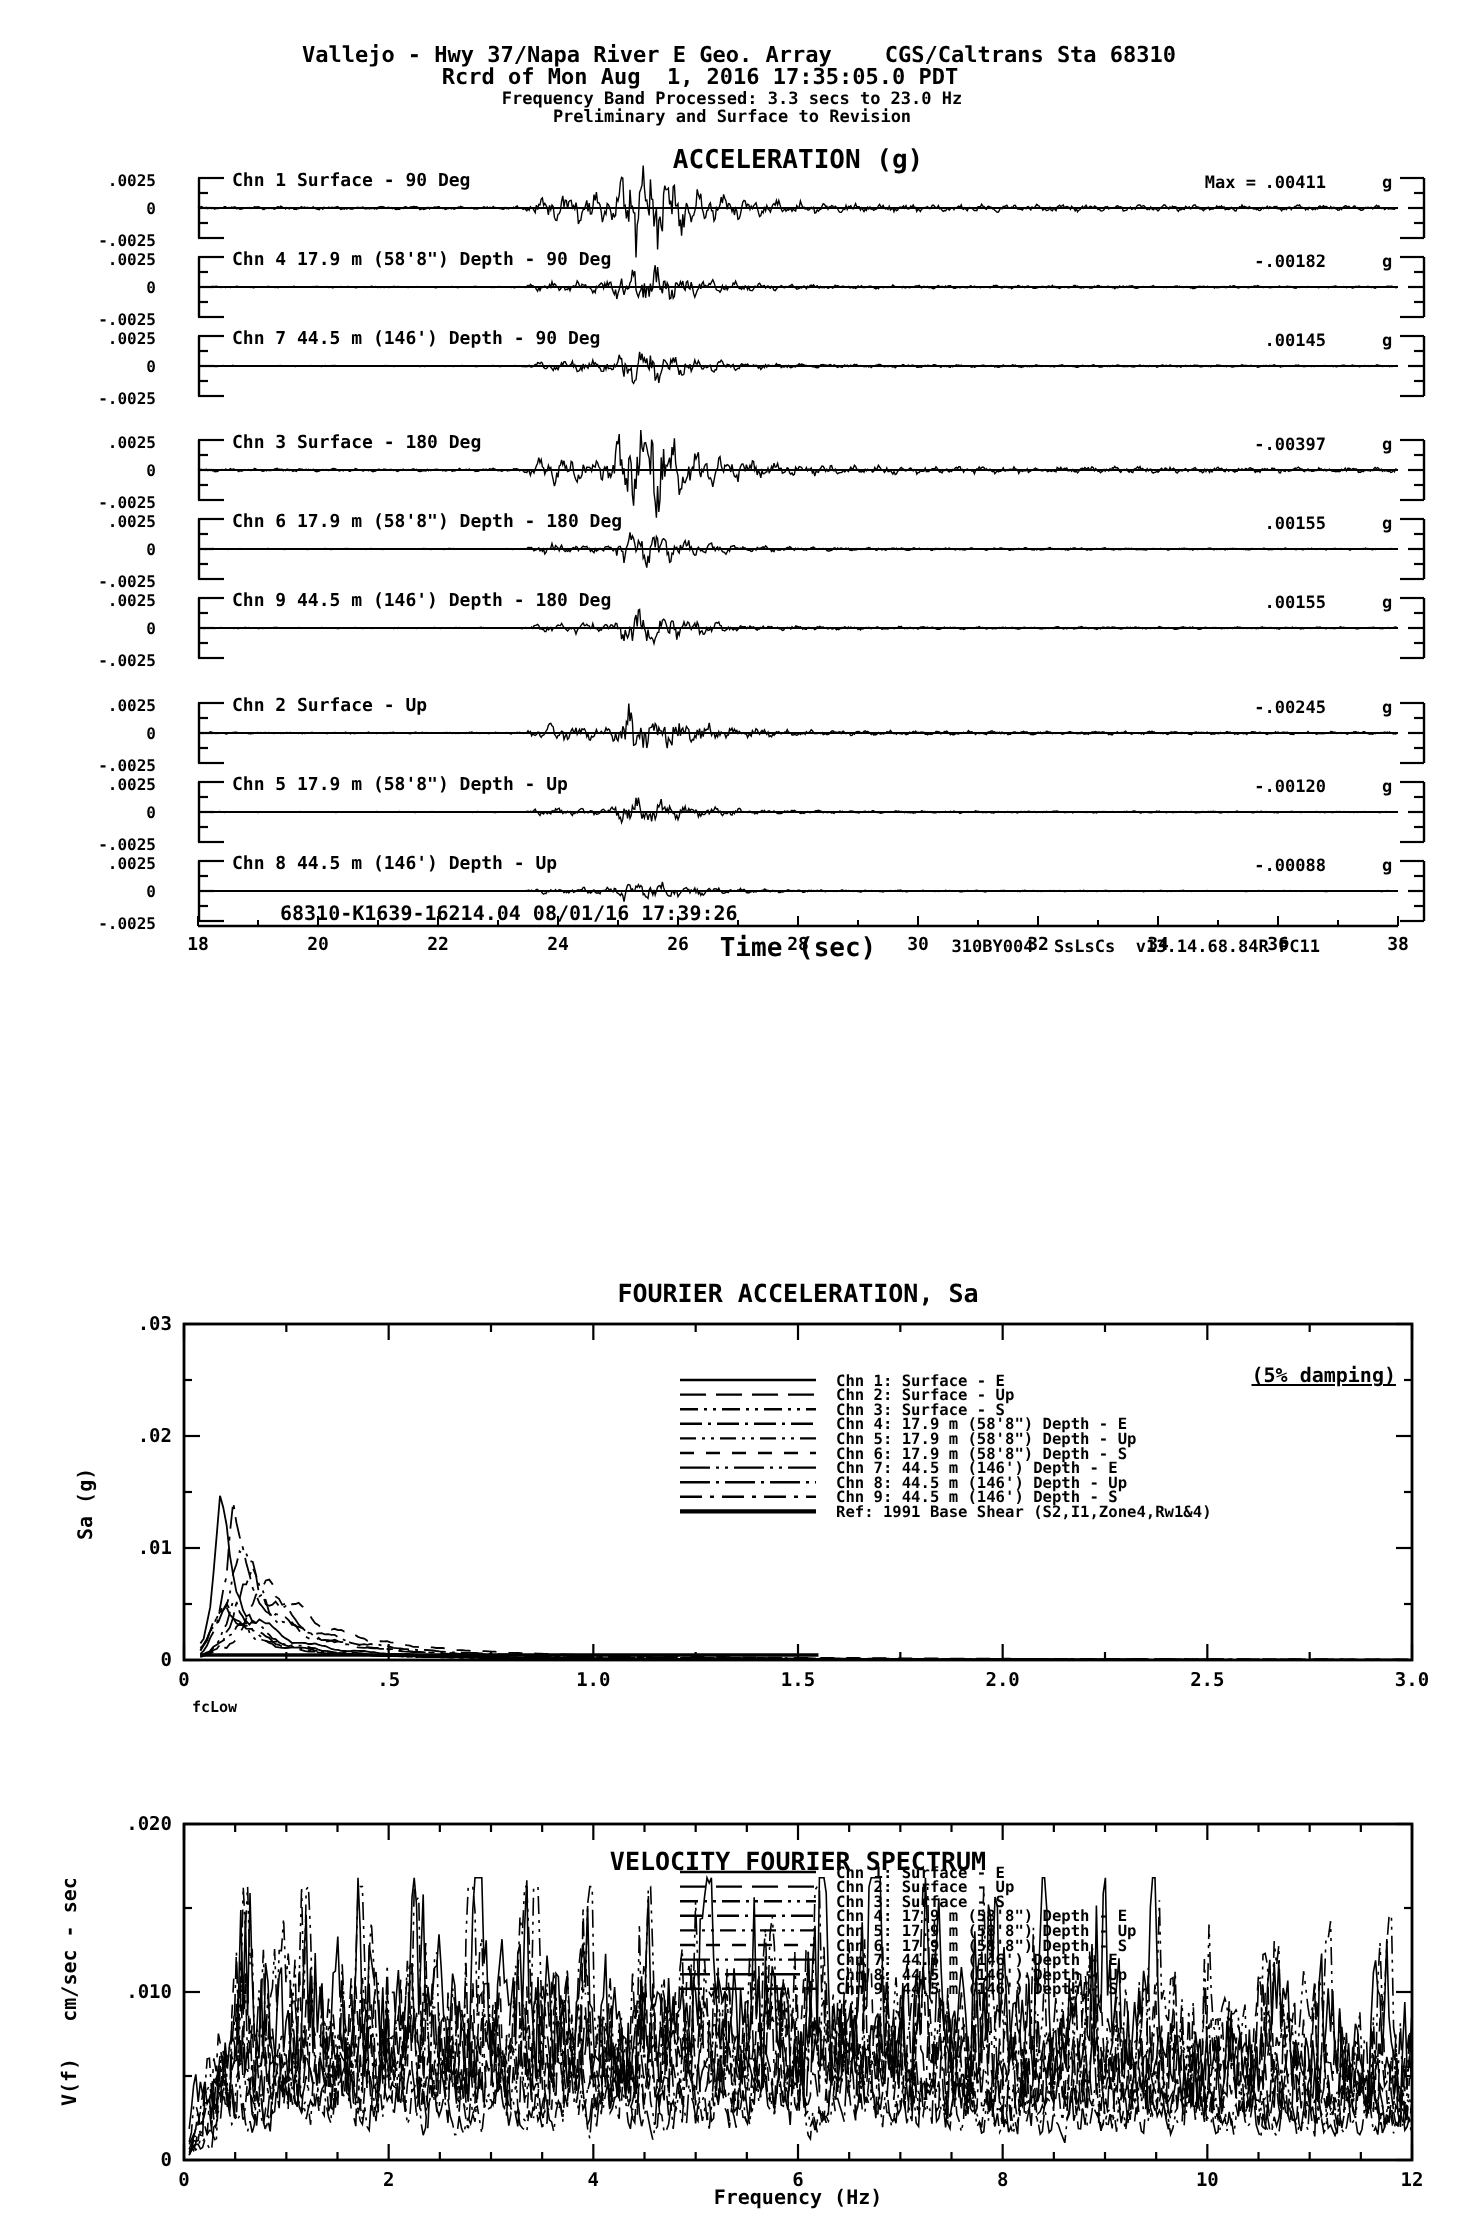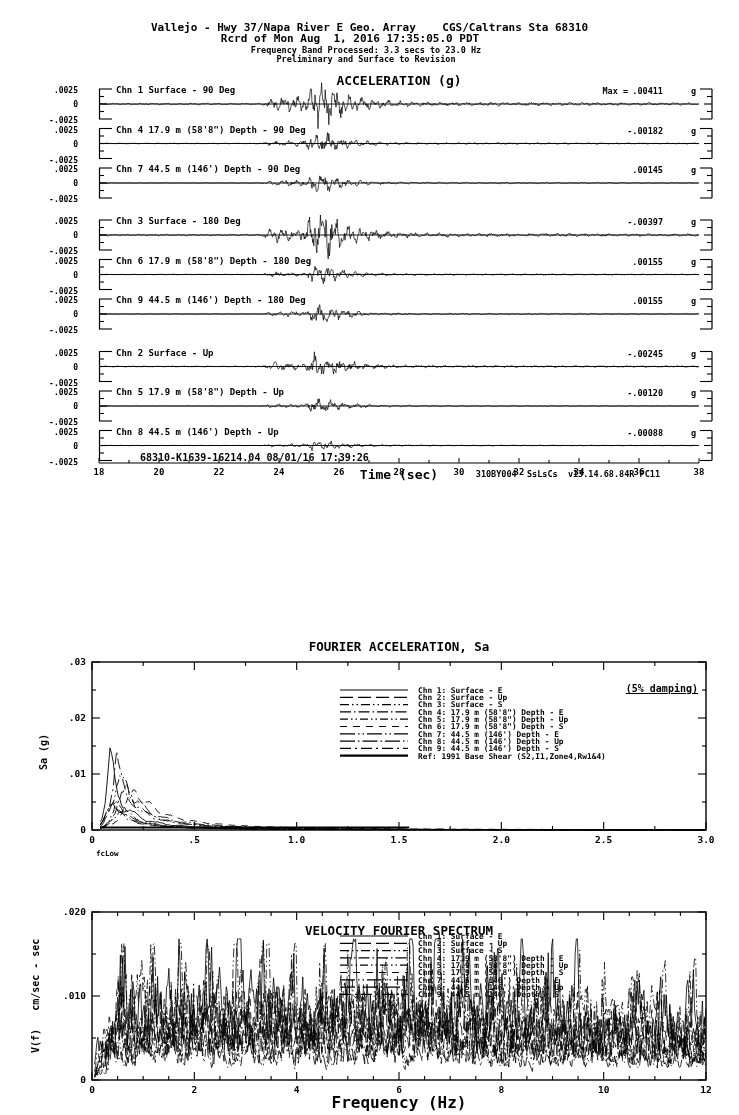--- a/index.html
+++ b/index.html
@@ -17,21 +17,21 @@
   .time-cap{top:468px;left:92px;width:614px;font-size:13px;}
   .foot-l{top:452px;left:104px;font-size:10px;margin-left:36px;}
   .foot-r{top:470px;left:420px;width:240px;font-size:8.5px;text-align:right;}
   .sa-ttl{top:640px;left:92px;width:614px;font-size:12.5px;}
   .damping{top:683px;left:458px;width:240px;font-size:10px;text-decoration:underline;}
   .sa-ylab{left:38px;top:770px;font-size:10px;transform:rotate(-90deg);transform-origin:0 0;}
   .period-cap{top:846px;left:92px;width:614px;font-size:10px;}
   .vf-ttl{top:924px;left:92px;width:614px;font-size:12.5px;}
   .fclow{top:850px;left:96px;font-size:7.5px;}
   .vf-ylab{left:30px;top:1053px;font-size:10px;transform:rotate(-90deg);transform-origin:0 0;}
-  .freq-cap{top:1094px;left:92px;width:614px;font-size:16px;}
+  .freq-cap{top:1094px;left:92px;width:614px;font-size:10px;}
 </style>
 </head>
 <body>
 
 <div id="page">
   <svg id="plot-svg" width="739" height="1115" viewBox="0 0 739 1115">
       <g>
         <g>
           <line x1="99" y1="104" x2="699" y2="104" stroke="#000" stroke-width="0.9"></line>
           <g>

